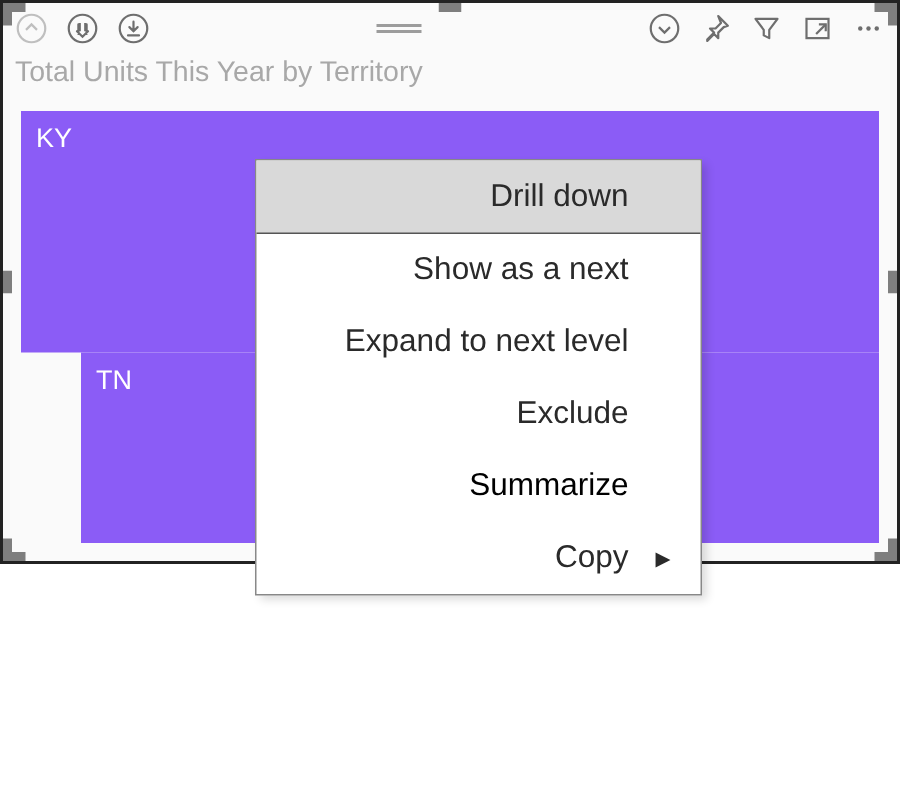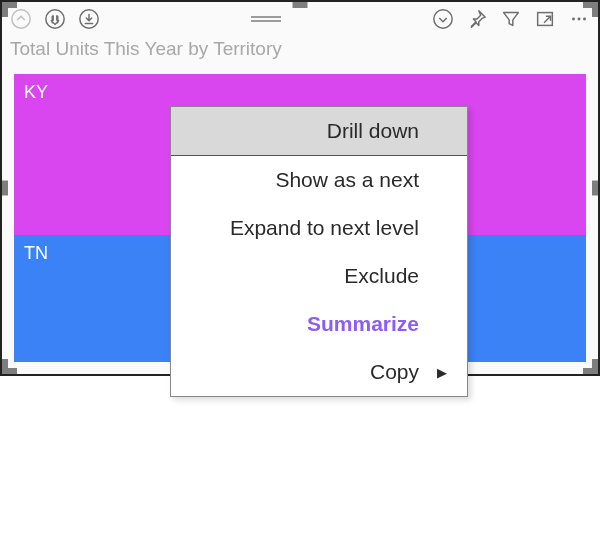--- a/index.html
+++ b/index.html
@@ -83,22 +83,22 @@
     bottom: 12px;
   }
   .tile {
     position: absolute;
     left: 0; right: 0;
     color: #fff;
     font-size: 18px;
     padding: 8px 10px;
     box-sizing: border-box;
   }
-  .tile.ky { top: 0; height: 56%; background: #d946ef; }
-  .tile.tn { top: 56%; bottom: 0; background: #3b82f6; }
+  .tile.ky { top: 0; height: 56%; background: #8b5cf6; }
+  .tile.tn { top: 56%; bottom: 0; background: #8b5cf6; margin-left: 40px; }
 
   .context-menu {
     position: absolute;
     left: 168px;
     top: 104px;
     width: 296px;
     background: #fff;
     border: 1px solid #888;
     box-shadow: 3px 3px 6px rgba(0,0,0,0.15);
   }
@@ -107,22 +107,21 @@
     font-size: 21px;
     color: #2a2a2a;
     position: relative;
     text-align: right;
   }
   .context-menu .item.selected {
     background: #d9d9d9;
     border-bottom: 1px solid #555;
   }
   .context-menu .item.disabled {
-    color: #8b5cf6;
-    font-weight: bold;
+    color: #000000;
   }
   .context-menu .item .arrow {
     position: absolute;
     right: 20px;
     top: 50%;
     transform: translateY(-50%);
     font-size: 13px;
     color: #2a2a2a;
   }
 </style>

